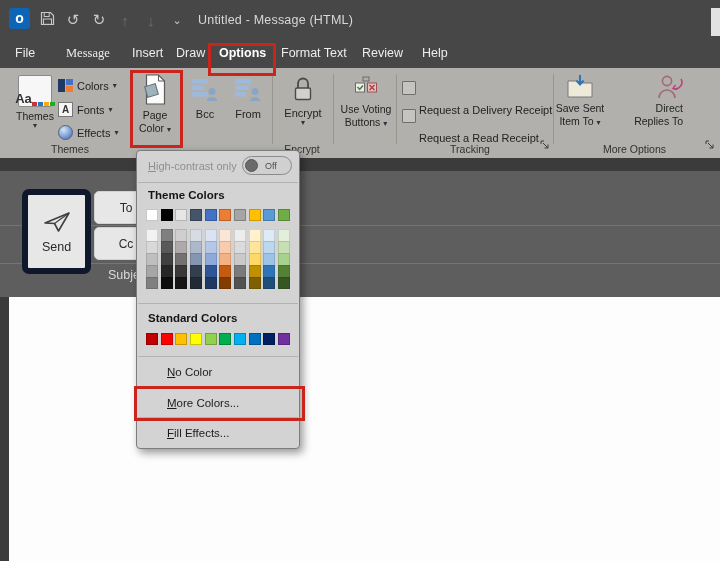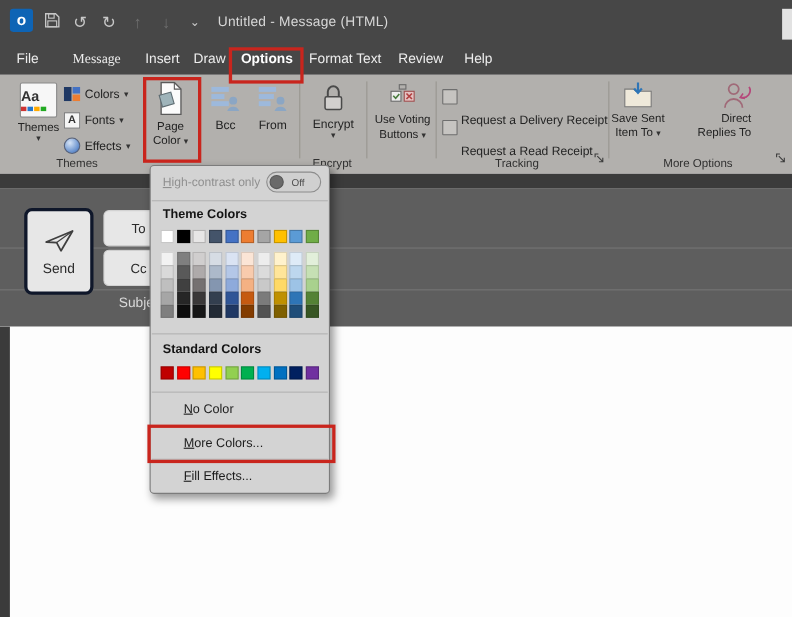--- a/index.html
+++ b/index.html
@@ -23,40 +23,40 @@
   .tab.active{font-weight:bold;color:#fff;}
 
   
   .ribbon{position:absolute;left:0;top:68px;width:720px;height:90px;background:#b2b0ad;color:#262626;}
   .rb-label{font-size:11px;color:#232323;white-space:nowrap;}
   .rb-small{font-size:10.5px;color:#232323;white-space:nowrap;text-align:center;}
   .grp-label{position:absolute;bottom:3px;font-size:10.5px;color:#313131;text-align:center;white-space:nowrap;}
   .divider{position:absolute;top:6px;bottom:14px;width:1px;background:#98968f;}
   .caret{font-size:8px;color:#333;line-height:8px;}
   .aa-card{width:32px;height:30px;background:#f7f7f7;border:1px solid #8a8a8a;border-radius:2px;
-           display:flex;flex-direction:column;align-items:flex-start;justify-content:center;}
+           display:flex;flex-direction:row;align-items:flex-end;justify-content:center;}
   .aa-card .aa{font-size:13px;font-weight:bold;color:#333;line-height:14px;}
   .aa-dots{display:flex;gap:1px;margin-top:2px;}
   .aa-dots i{width:5px;height:4px;display:block;}
   .mini-row{position:absolute;display:flex;align-items:center;gap:4px;}
   .fonts-ico{width:13px;height:13px;background:#f5f5f5;border:1px solid #777;font-size:10px;font-weight:bold;
              color:#333;text-align:center;line-height:13px;}
   .effects-ico{width:13px;height:13px;border-radius:50%;border:1px solid #56617a;
                background:radial-gradient(circle at 35% 30%,#d6e4f6,#5b87c9 75%);}
   .checkbox{position:absolute;width:12px;height:12px;background:#c6c4c1;border:1px solid #6e6e6e;border-radius:1px;}
   .btn-col{position:absolute;display:flex;flex-direction:column;align-items:center;}
 
   
   .gapstrip{position:absolute;left:0;top:158px;width:720px;height:13px;background:#3b3b3b;}
   .compose{position:absolute;left:0;top:171px;width:720px;height:126px;background:#5e5e5e;}
   .c-line{position:absolute;left:0;width:720px;height:1px;background:#757575;}
   .fieldbtn{position:absolute;background:#e7e7e7;border:1px solid #d2d2d2;border-radius:5px;
             color:#2a2a2a;font-size:12px;display:flex;align-items:center;justify-content:center;}
   .sendbtn{position:absolute;left:22px;top:18px;width:57px;height:73px;background:#e7e7e7;
-           border:3px solid #0f172a;border-radius:7px;display:flex;flex-direction:column;
+           border:6px solid #0f172a;border-radius:7px;display:flex;flex-direction:column;
            align-items:center;justify-content:center;gap:6px;color:#2a2a2a;font-size:12.5px;}
   .subject-lab{position:absolute;left:108px;top:97px;font-size:12.5px;color:#d9d9d9;}
 
   
   .bodyarea{position:absolute;left:0;top:297px;width:720px;height:264px;background:#fdfdfd;}
   .leftstrip{position:absolute;left:0;top:297px;width:9px;height:264px;background:#3b3b3b;}
 
   
   .menu{position:absolute;left:136px;top:150px;width:162px;height:297px;background:#d3d3d3;
         border:1px solid #7c7c7c;border-radius:4px;box-shadow:3px 4px 8px rgba(0,0,0,.4);z-index:30;}

